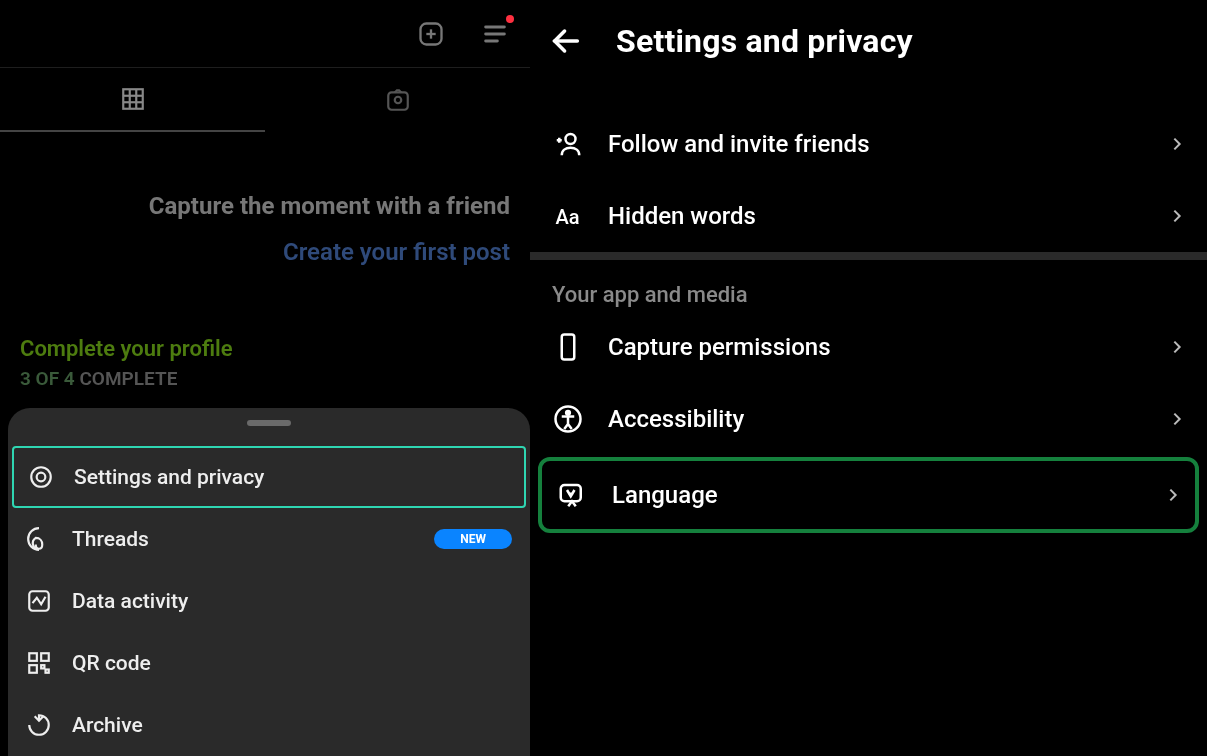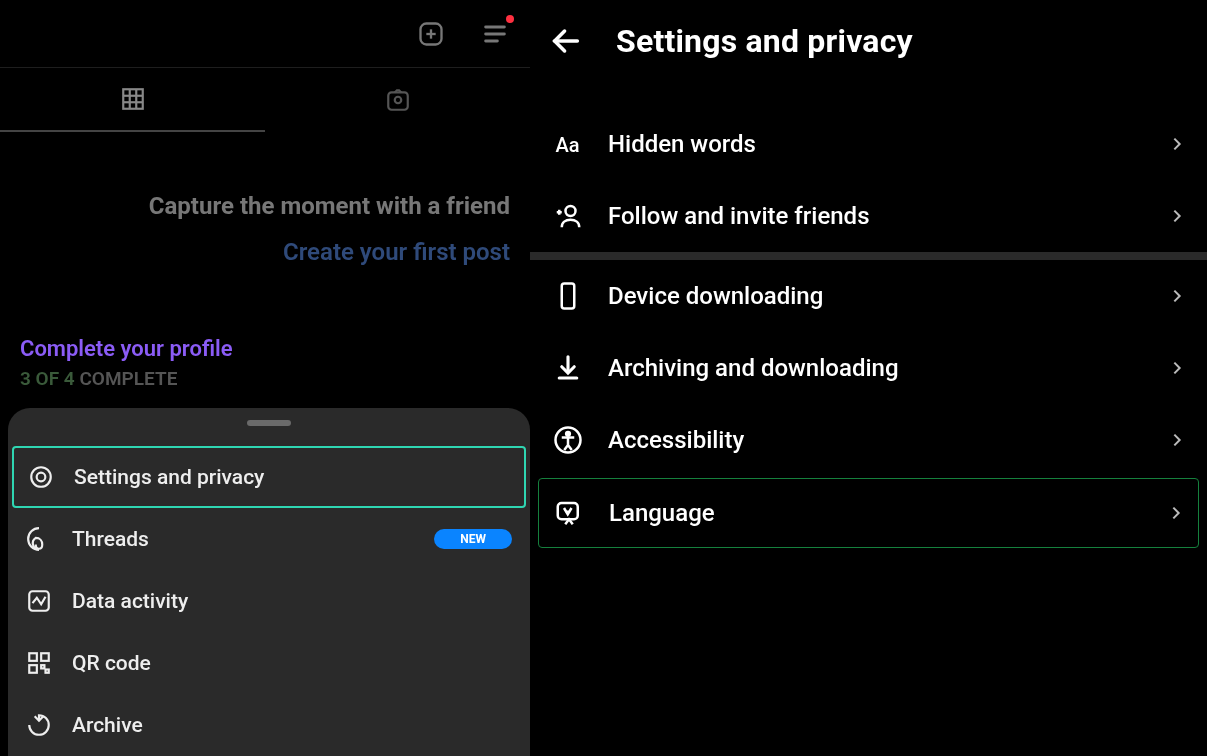--- a/index.html
+++ b/index.html
@@ -11,40 +11,40 @@
   .top-bar { height:68px; display:flex; justify-content:flex-end; align-items:center; padding:0 18px; gap:30px; border-bottom:1px solid #1e1e1e; }
   .top-bar .icon-box { width:34px; height:34px; display:flex; align-items:center; justify-content:center; color:#555; }
   .notif-dot { position:absolute; width:8px; height:8px; background:#ff3040; border-radius:50%; top:-2px; right:-2px; }
   .tabs { height:64px; display:flex; }
   .tab { flex:1; display:flex; align-items:center; justify-content:center; color:#555; }
   .tab.active { border-bottom:2px solid #444; color:#888; }
   .cta { text-align:right; padding:60px 20px 0; }
   .cta-title { font-size:24px; font-weight:700; color:#777; }
   .cta-link { margin-top:18px; font-size:24px; font-weight:600; color:#2f4a7a; display:inline-block; }
   .complete-block { padding:0 20px; margin-top:70px; }
-  .complete-title { font-size:22px; font-weight:600; color:#8b5cf6; }
+  .complete-title { font-size:22px; font-weight:600; color:#4d7c0f; }
   .complete-sub { font-size:19px; font-weight:600; color:#555; margin-top:6px; }
   .complete-sub .frac { color:#3a5a3a; }
   .sheet { position:absolute; left:8px; bottom:0; width:522px; background:#2a2a2a; border-top-left-radius:22px; border-top-right-radius:22px; padding-bottom:0; }
   .grabber { width:44px; height:6px; background:#6a6a6a; border-radius:3px; margin:12px auto 20px; }
   .menu-item { display:flex; align-items:center; gap:20px; padding:18px 18px; font-size:21px; font-weight:500; color:#eee; }
   .menu-item .micon { width:26px; height:26px; display:flex; align-items:center; justify-content:center; color:#eee; flex-shrink:0; }
   .menu-item.highlight { border:2px solid #2fd6b2; border-radius:4px; margin:0 4px; padding:16px 14px; }
   .new-badge { background:#0a84ff; color:#fff; font-size:12px; font-weight:700; border-radius:12px; padding:3px 26px; margin-left:auto; }
 
   
   .rp-header { display:flex; align-items:center; padding:22px 18px 8px; gap:32px; }
   .rp-title { font-size:32px; font-weight:700; letter-spacing:0.2px; }
   .back-arrow { width:36px; height:36px; display:flex; align-items:center; justify-content:center; }
   .setting-row { display:flex; align-items:center; padding:20px 22px; gap:24px; font-size:24px; font-weight:500; }
   .setting-row .sicon { width:32px; height:32px; display:flex; align-items:center; justify-content:center; }
   .setting-row .chev { margin-left:auto; color:#bbb; }
   .section-divider { height:8px; background:#2a2a2a; }
   .section-label { font-size:22px; color:#8a8a8a; font-weight:500; padding:22px 22px 4px; }
-  .setting-row.highlight { border:1px solid #15803d; border-radius:4px; margin:2px 8px; padding:18px 14px; }
+  .setting-row.highlight { border:4px solid #15803d; border-radius:12px; margin:2px 8px; padding:18px 14px; }
   svg { display:block; }
 </style>
 </head>
 <body>
 
 <div class="left-panel">
   <div class="top-bar">
     <div class="icon-box">
       <svg width="28" height="28" viewBox="0 0 24 24" fill="none" stroke="#777" stroke-width="2">
           <rect x="3" y="3" width="18" height="18" rx="5"></rect>
@@ -161,80 +161,66 @@
         </svg>
     </div>
     <div class="rp-title">Settings and privacy</div>
   </div>
 
   <div style="height:40px"></div>
 
   <div class="setting-row">
     <span class="sicon">
       <svg width="30" height="30" viewBox="0 0 24 24" fill="none" stroke="#fff" stroke-width="2">
-          <text x="2" y="18" font-size="16" fill="#fff" stroke="none">Aa</text>
-        </svg>
-    </span>
-    <span>Hidden words</span>
-    <span class="chev">
-        <svg width="16" height="16" viewBox="0 0 24 24" fill="none" stroke="#bbb" stroke-width="3">
-          <polyline points="8,4 16,12 8,20"></polyline>
-        </svg>
-      </span>
-  </div>
-
-  <div class="setting-row">
-    <span class="sicon">
-      <svg width="30" height="30" viewBox="0 0 24 24" fill="none" stroke="#fff" stroke-width="2">
           <circle cx="14" cy="8" r="4"></circle>
           <path d="M7 21c0-4 3-6 7-6s7 2 7 6"></path>
           <line x1="3" y1="9" x2="7" y2="9"></line>
           <line x1="5" y1="7" x2="5" y2="11"></line>
         </svg>
     </span>
     <span>Follow and invite friends</span>
     <span class="chev">
         <svg width="16" height="16" viewBox="0 0 24 24" fill="none" stroke="#bbb" stroke-width="3">
           <polyline points="8,4 16,12 8,20"></polyline>
         </svg>
       </span>
   </div>
 
+  <div class="setting-row">
+    <span class="sicon">
+      <svg width="30" height="30" viewBox="0 0 24 24" fill="none" stroke="#fff" stroke-width="2">
+          <text x="2" y="18" font-size="16" fill="#fff" stroke="none">Aa</text>
+        </svg>
+    </span>
+    <span>Hidden words</span>
+    <span class="chev">
+        <svg width="16" height="16" viewBox="0 0 24 24" fill="none" stroke="#bbb" stroke-width="3">
+          <polyline points="8,4 16,12 8,20"></polyline>
+        </svg>
+      </span>
+  </div>
+
   <div class="section-divider"></div>
 
+  <div class="section-label">Your app and media</div>
 
   <div class="setting-row">
     <span class="sicon">
       <svg width="30" height="30" viewBox="0 0 24 24" fill="none" stroke="#fff" stroke-width="2">
           <rect x="7" y="2" width="10" height="20" rx="2"></rect>
         </svg>
     </span>
-    <span>Device downloading</span>
-    <span class="chev">
-        <svg width="16" height="16" viewBox="0 0 24 24" fill="none" stroke="#bbb" stroke-width="3">
-          <polyline points="8,4 16,12 8,20"></polyline>
-        </svg>
-      </span>
-  </div>
-
-  <div class="setting-row">
-    <span class="sicon">
-      <svg width="30" height="30" viewBox="0 0 24 24" fill="none" stroke="#fff" stroke-width="2.5" stroke-linecap="round">
-          <line x1="12" y1="3" x2="12" y2="15"></line>
-          <polyline points="7,11 12,16 17,11"></polyline>
-          <line x1="5" y1="20" x2="19" y2="20"></line>
-        </svg>
-    </span>
-    <span>Archiving and downloading</span>
-    <span class="chev">
-        <svg width="16" height="16" viewBox="0 0 24 24" fill="none" stroke="#bbb" stroke-width="3">
-          <polyline points="8,4 16,12 8,20"></polyline>
-        </svg>
-      </span>
-  </div>
+    <span>Capture permissions</span>
+    <span class="chev">
+        <svg width="16" height="16" viewBox="0 0 24 24" fill="none" stroke="#bbb" stroke-width="3">
+          <polyline points="8,4 16,12 8,20"></polyline>
+        </svg>
+      </span>
+  </div>
+
 
   <div class="setting-row">
     <span class="sicon">
       <svg width="30" height="30" viewBox="0 0 24 24" fill="none" stroke="#fff" stroke-width="2">
           <circle cx="12" cy="12" r="10"></circle>
           <circle cx="12" cy="7" r="1.5" fill="#fff"></circle>
           <path d="M7 10h10M12 10v6m-3 4l3-4 3 4"></path>
         </svg>
     </span>
     <span>Accessibility</span>

